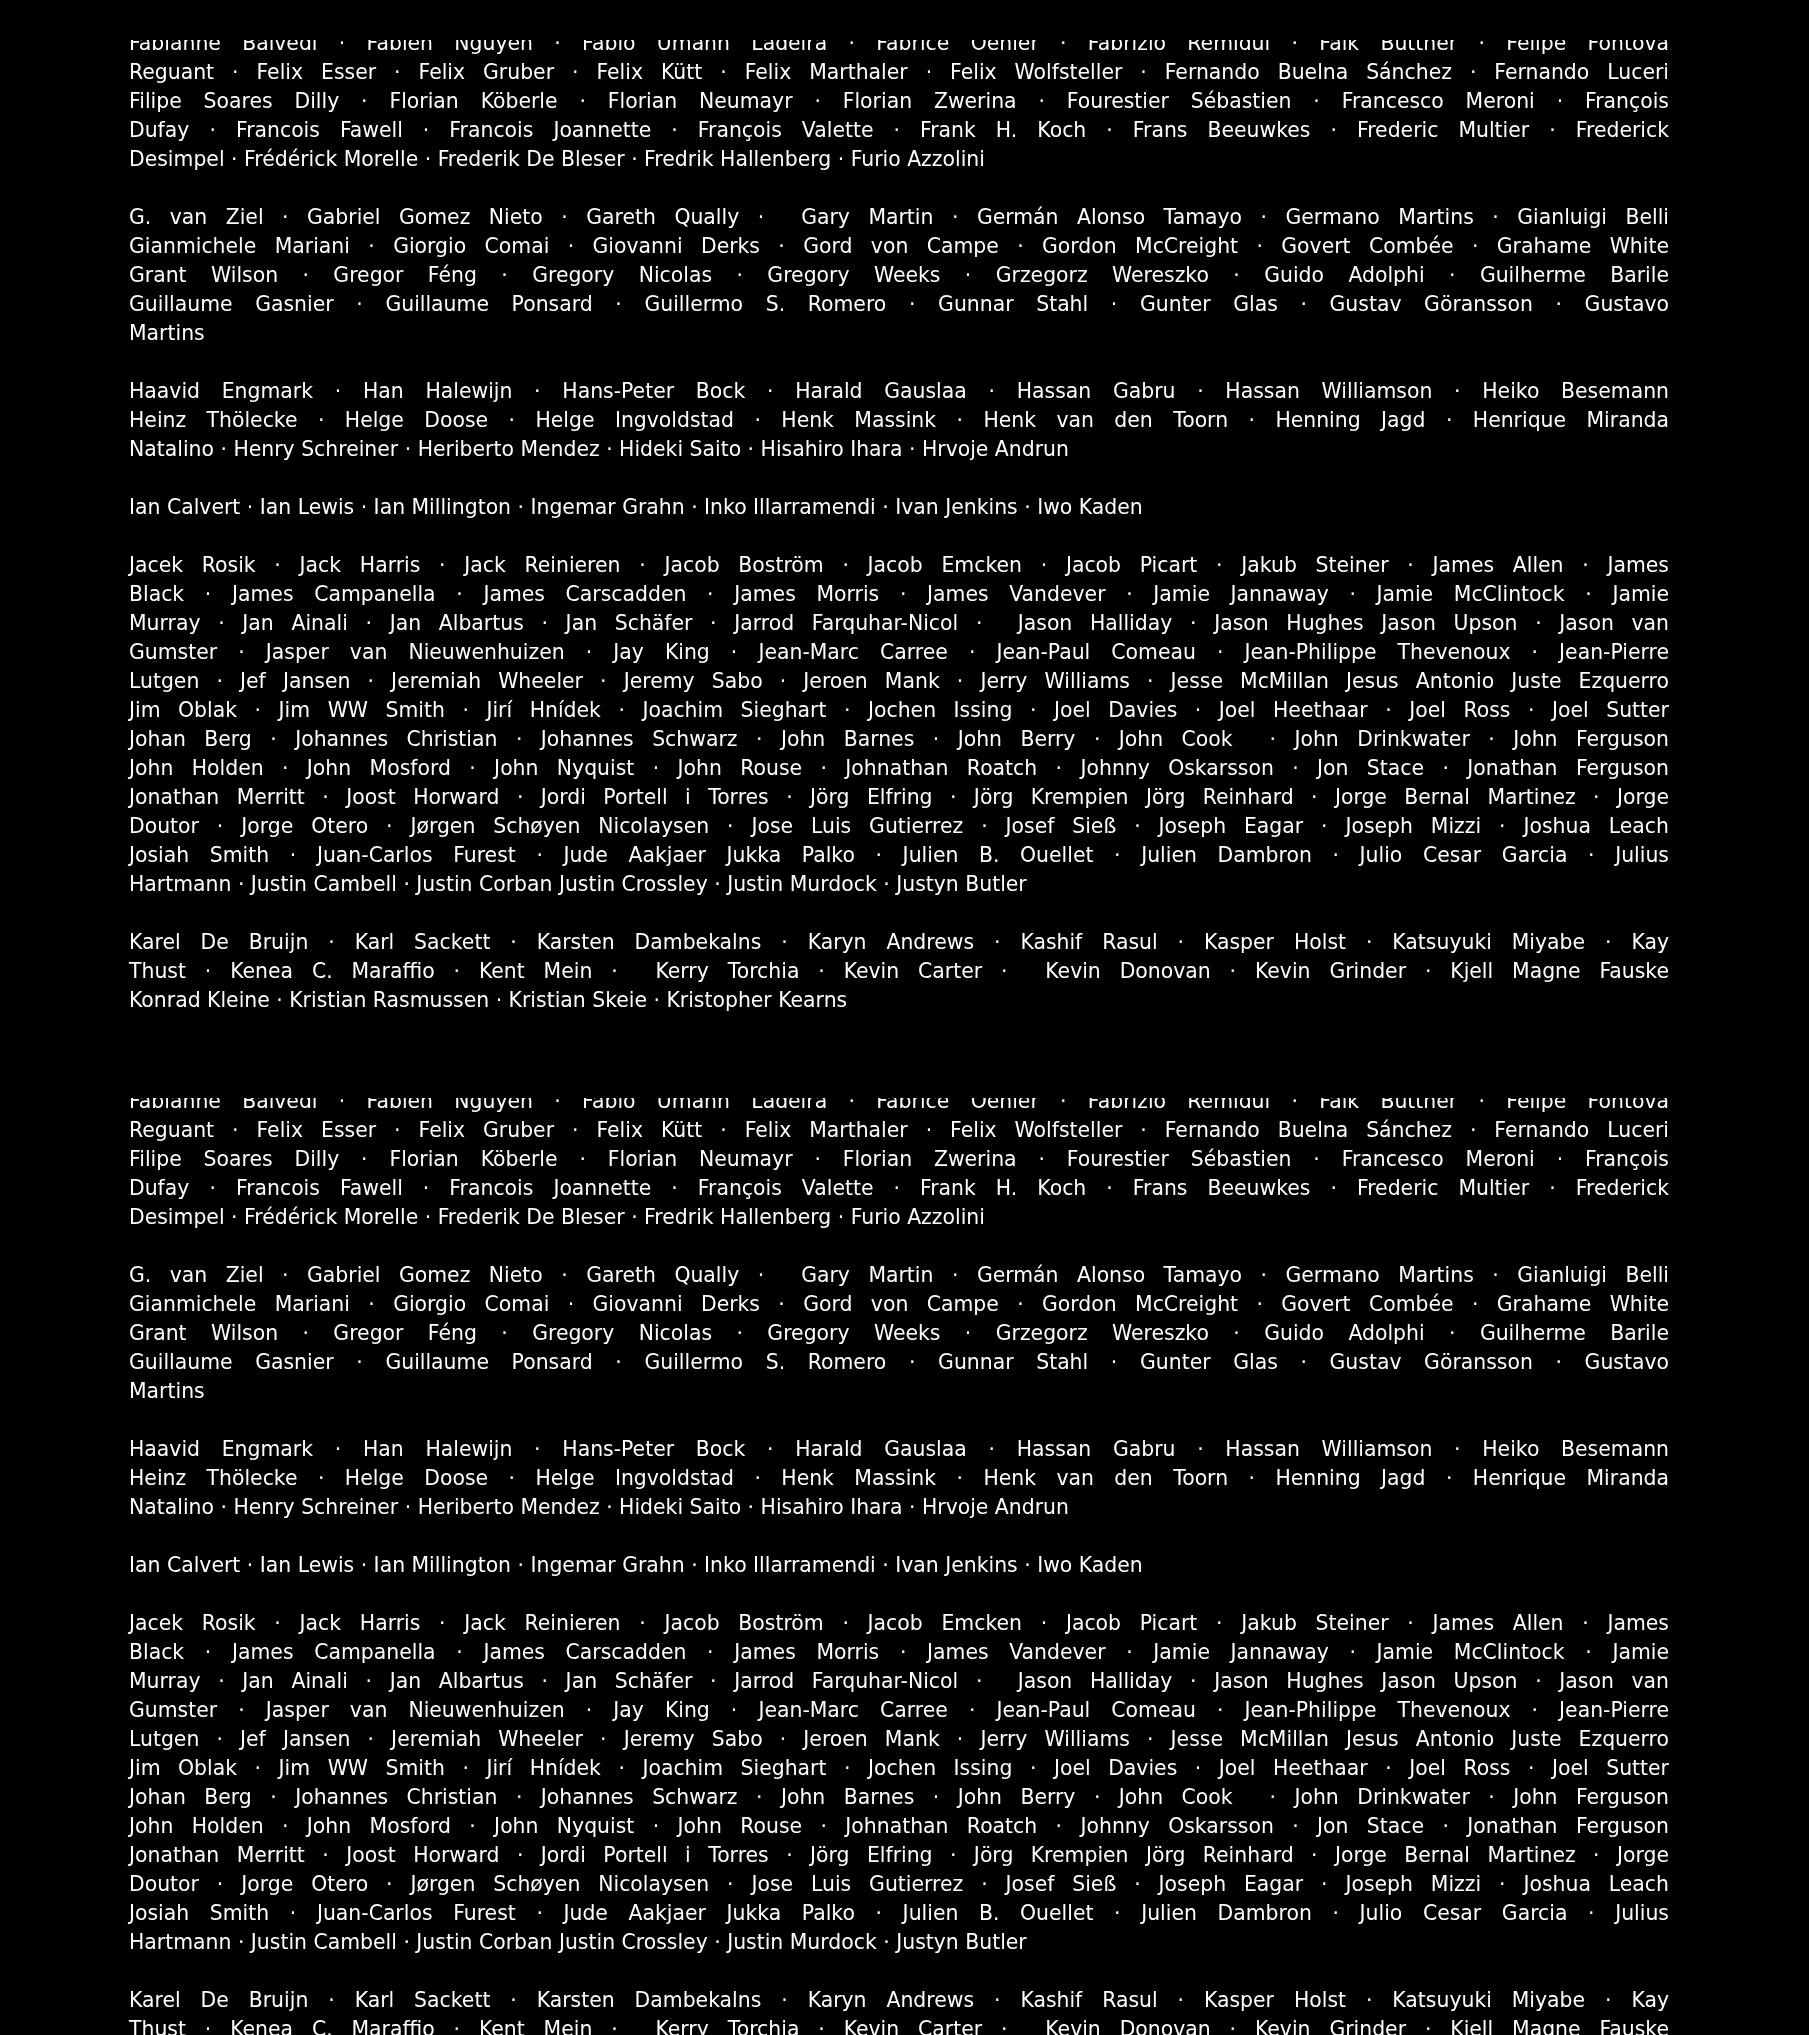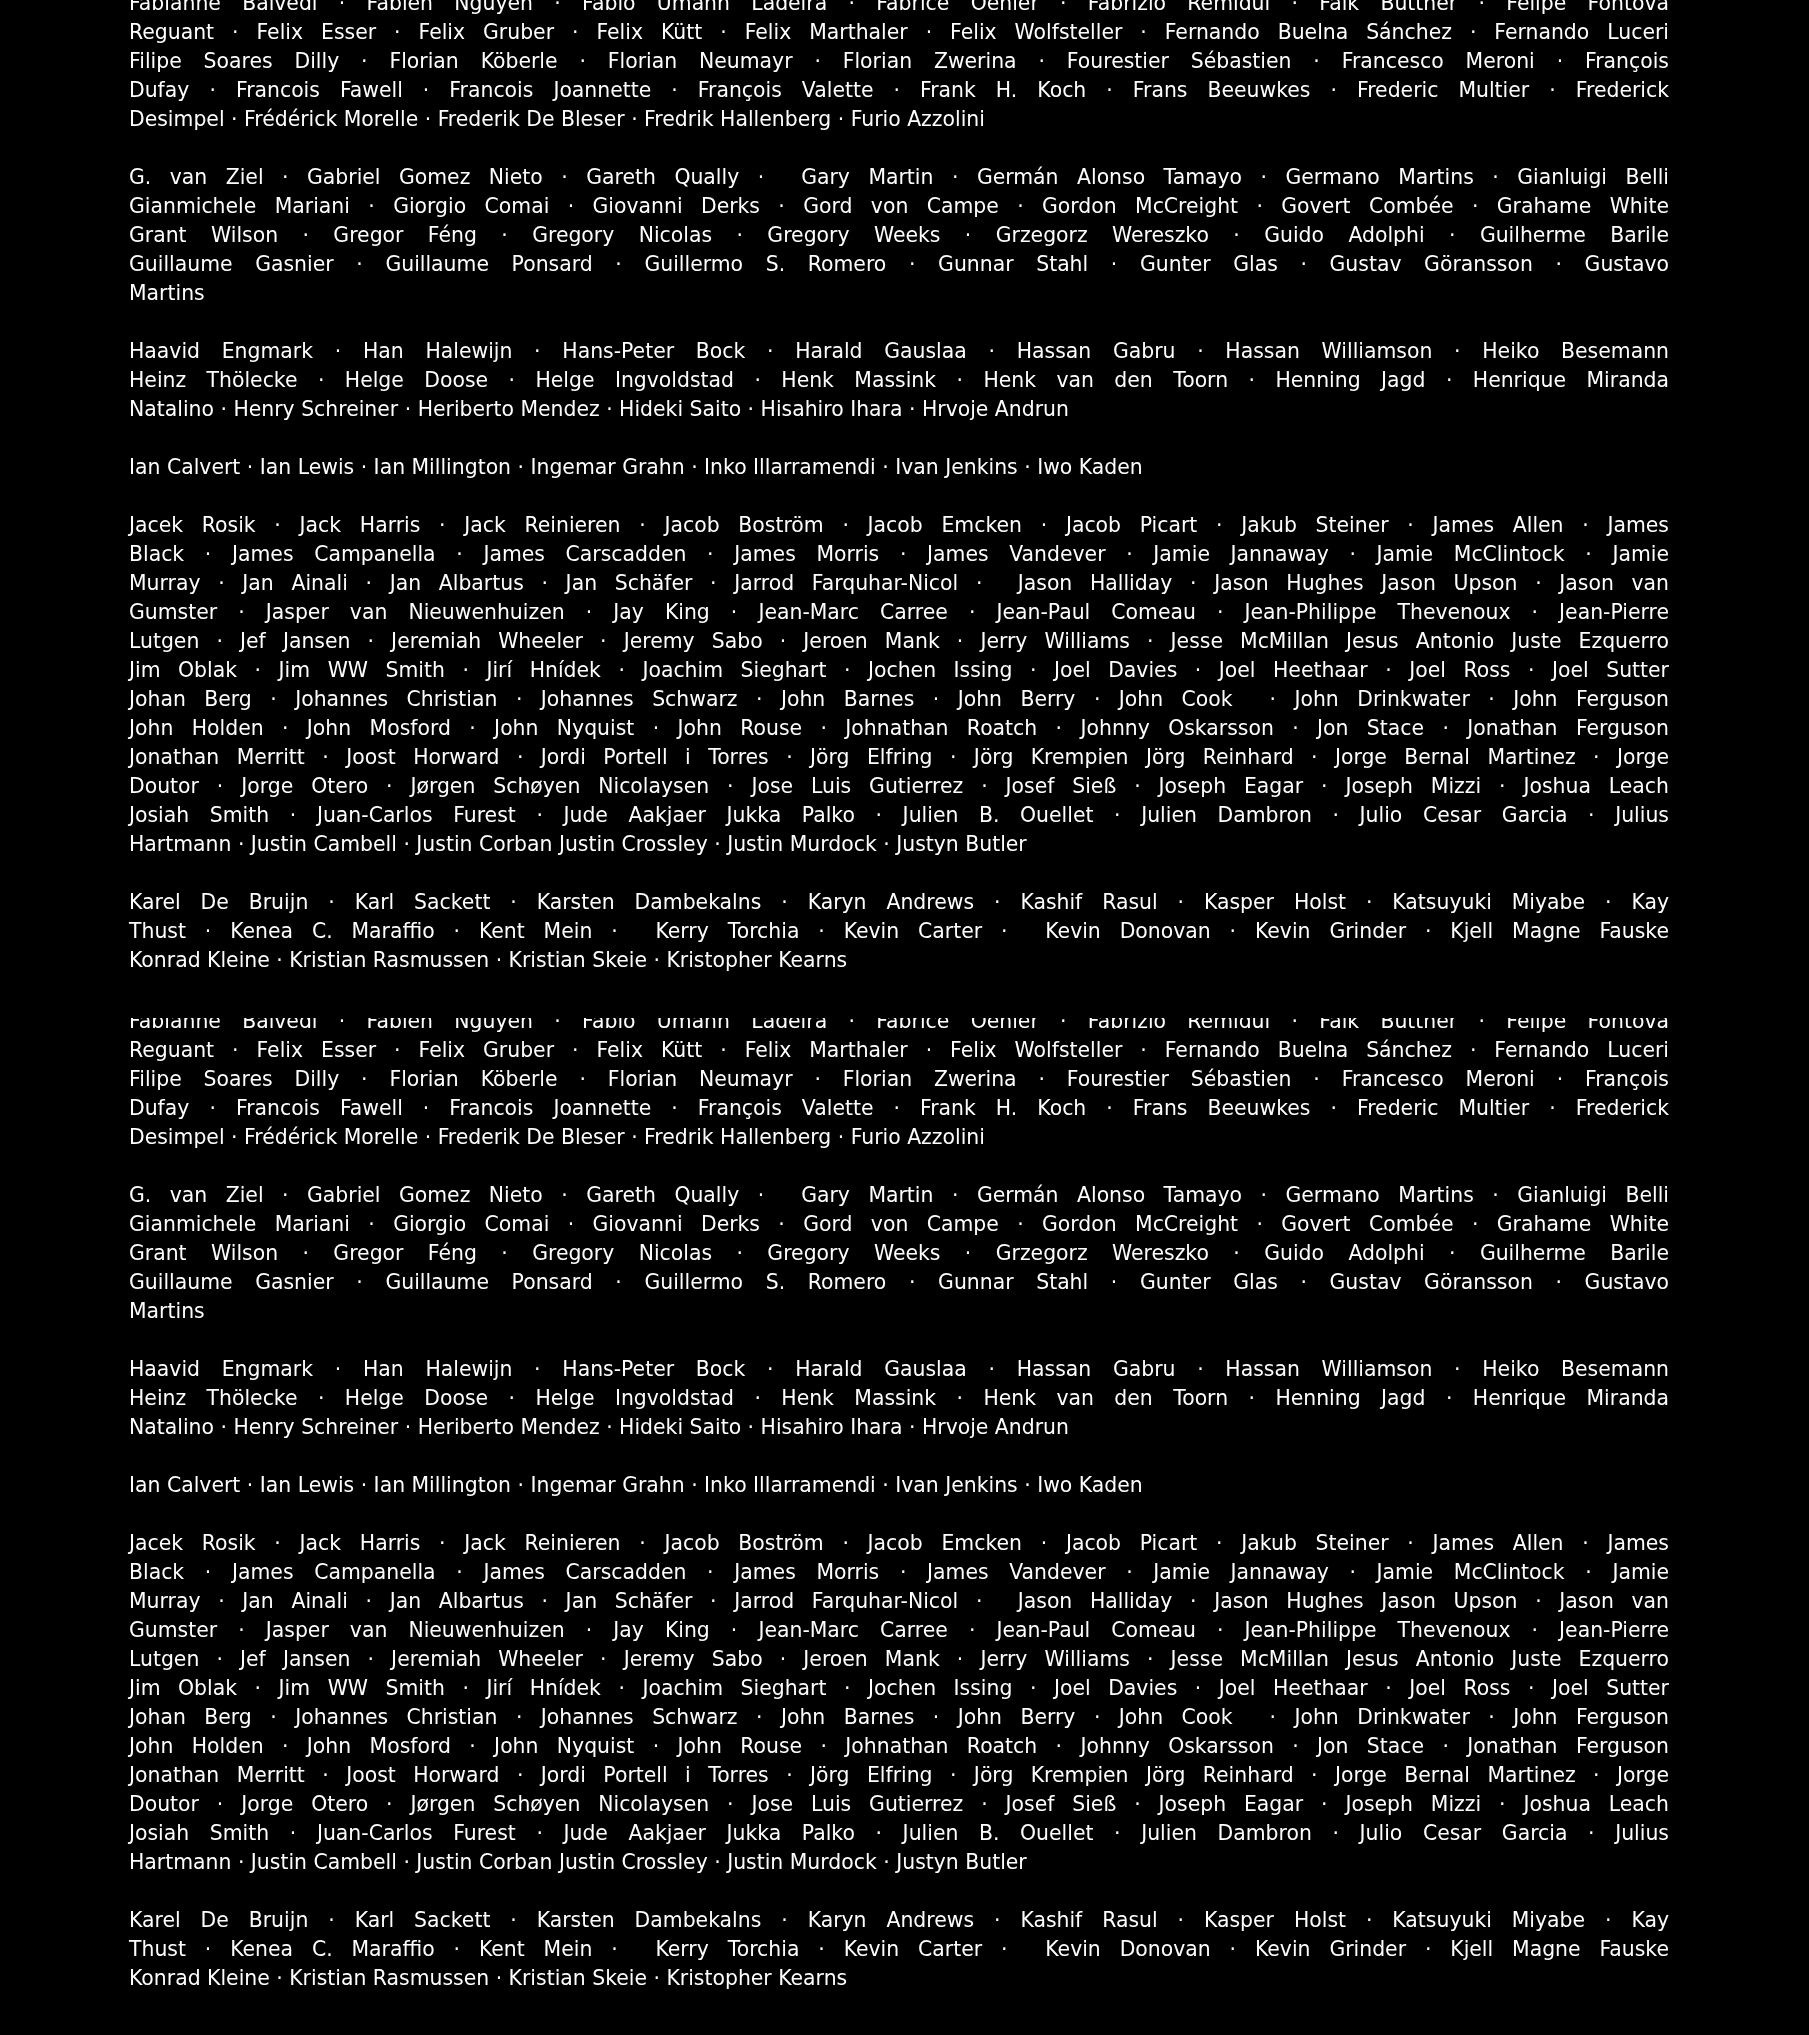--- a/index.html
+++ b/index.html
@@ -8,20 +8,21 @@
   }
   body {
     width: 1809px;
     height: 2035px;
     background: #000000;
     overflow: hidden;
   }
   .half {
     height: 1018px;
     overflow: hidden;
+    margin-top: 40px;
   }
   .content {
     margin-top: -11.3px;
     padding: 0 140px 0 129px;
     color: #ffffff;
     font-family: "DejaVu Sans", "Liberation Sans", sans-serif;
     font-size: 20.4px;
     line-height: 29px;
     font-weight: 400;
   }

